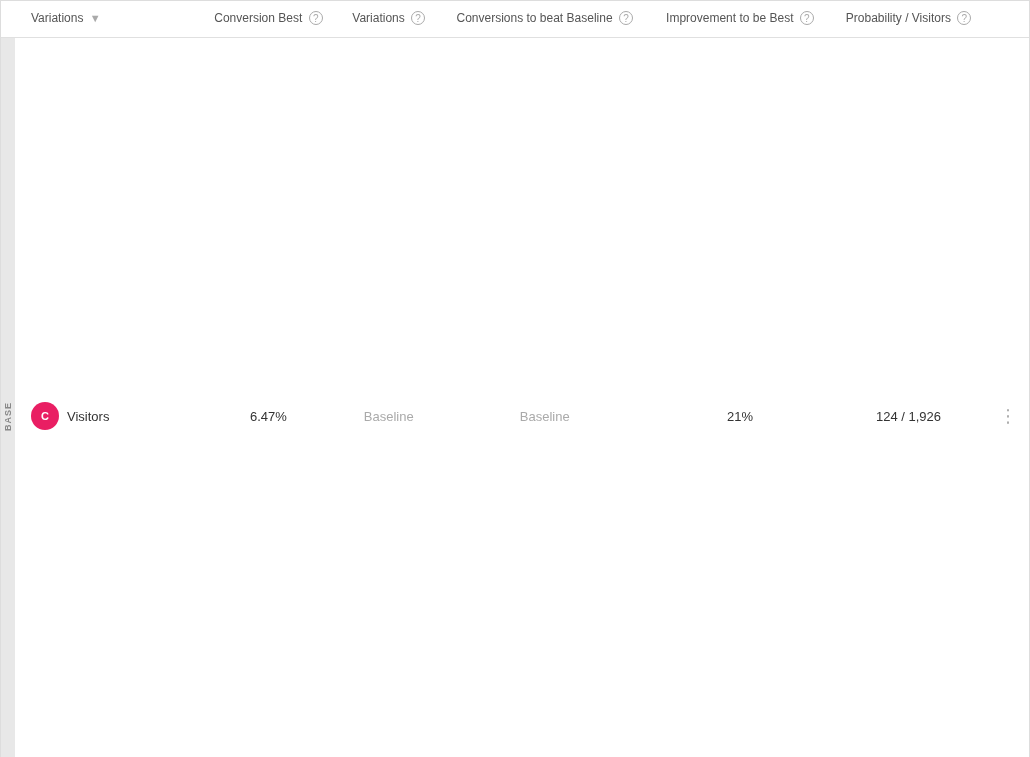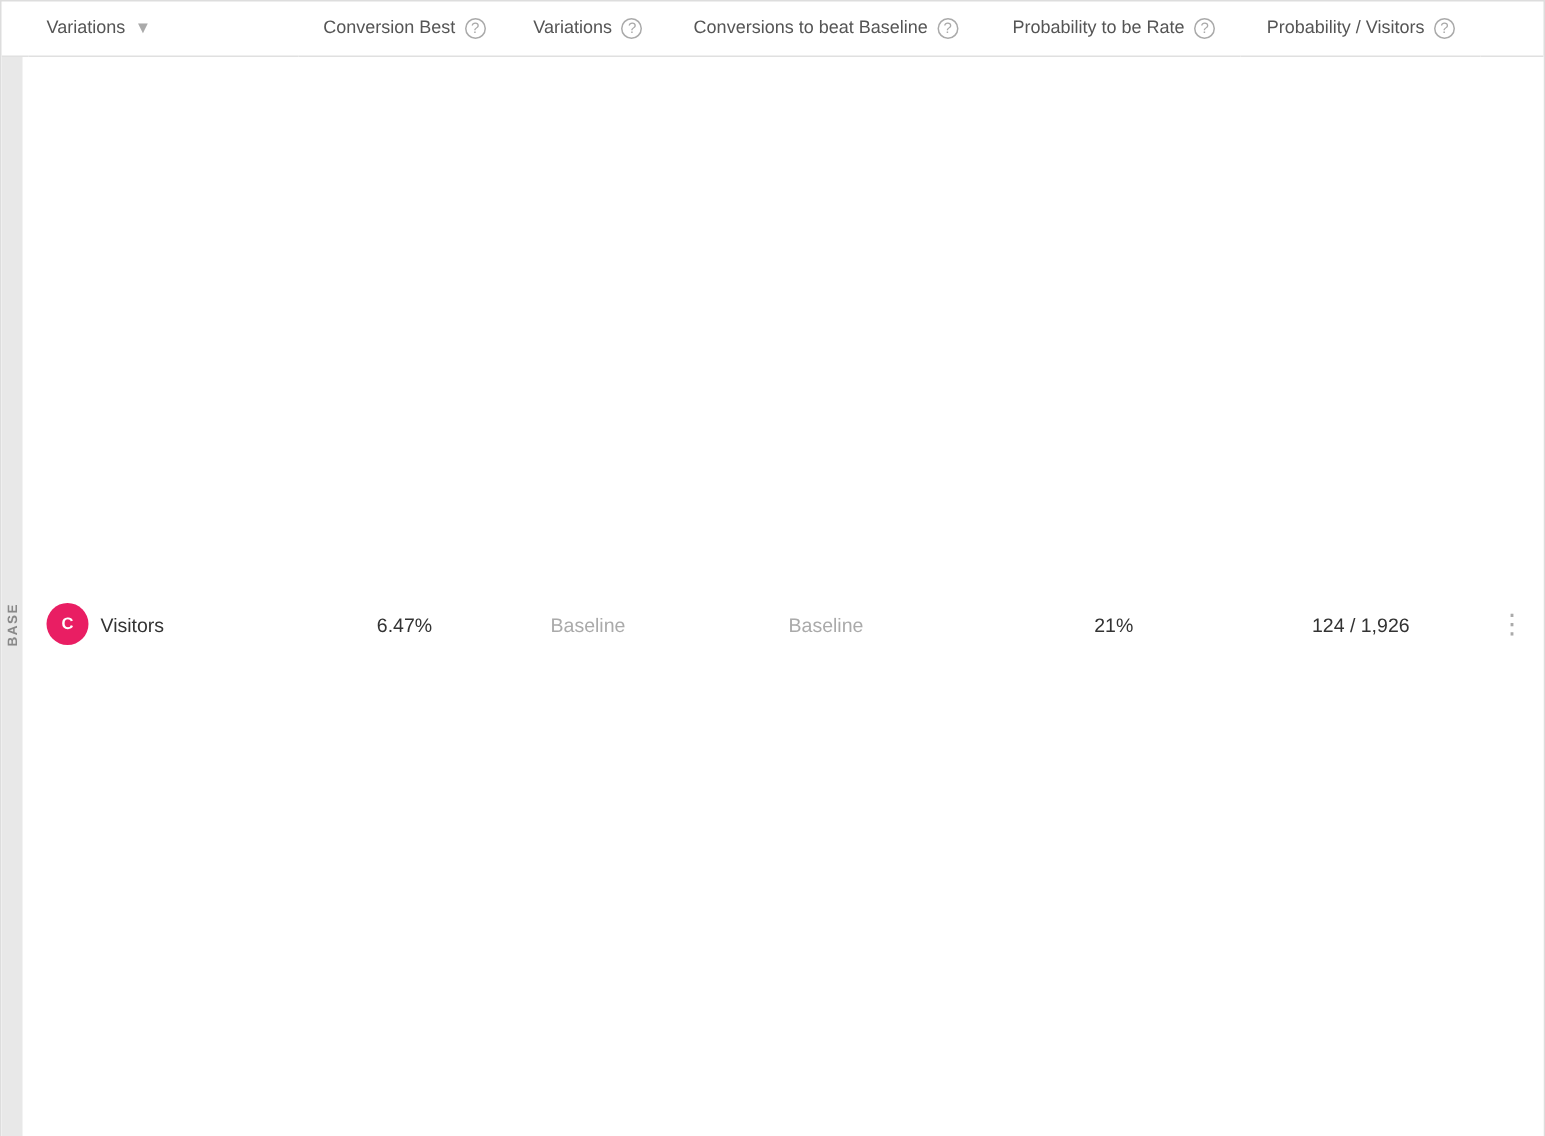--- a/index.html
+++ b/index.html
@@ -46,21 +46,21 @@
           </th>
           <th>
             <span>Variations</span>
             <span class="info-icon">?</span>
           </th>
           <th>
             <span>Conversions to beat Baseline</span>
             <span class="info-icon">?</span>
           </th>
           <th>
-            <span>Probability to be Rate</span>
+            <span>Improvement to be Best</span>
             <span class="info-icon">?</span>
           </th>
           <th>
             <span>Probability / Visitors</span>
             <span class="info-icon">?</span>
           </th>
           <th style="width:30px;"></th>
         </tr>
       </thead>
       <tbody>

